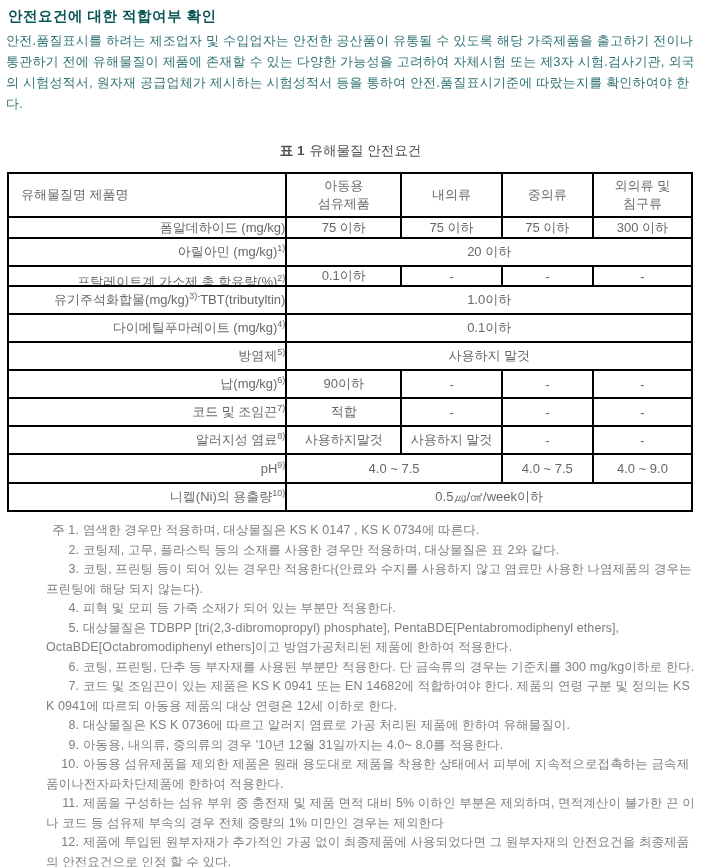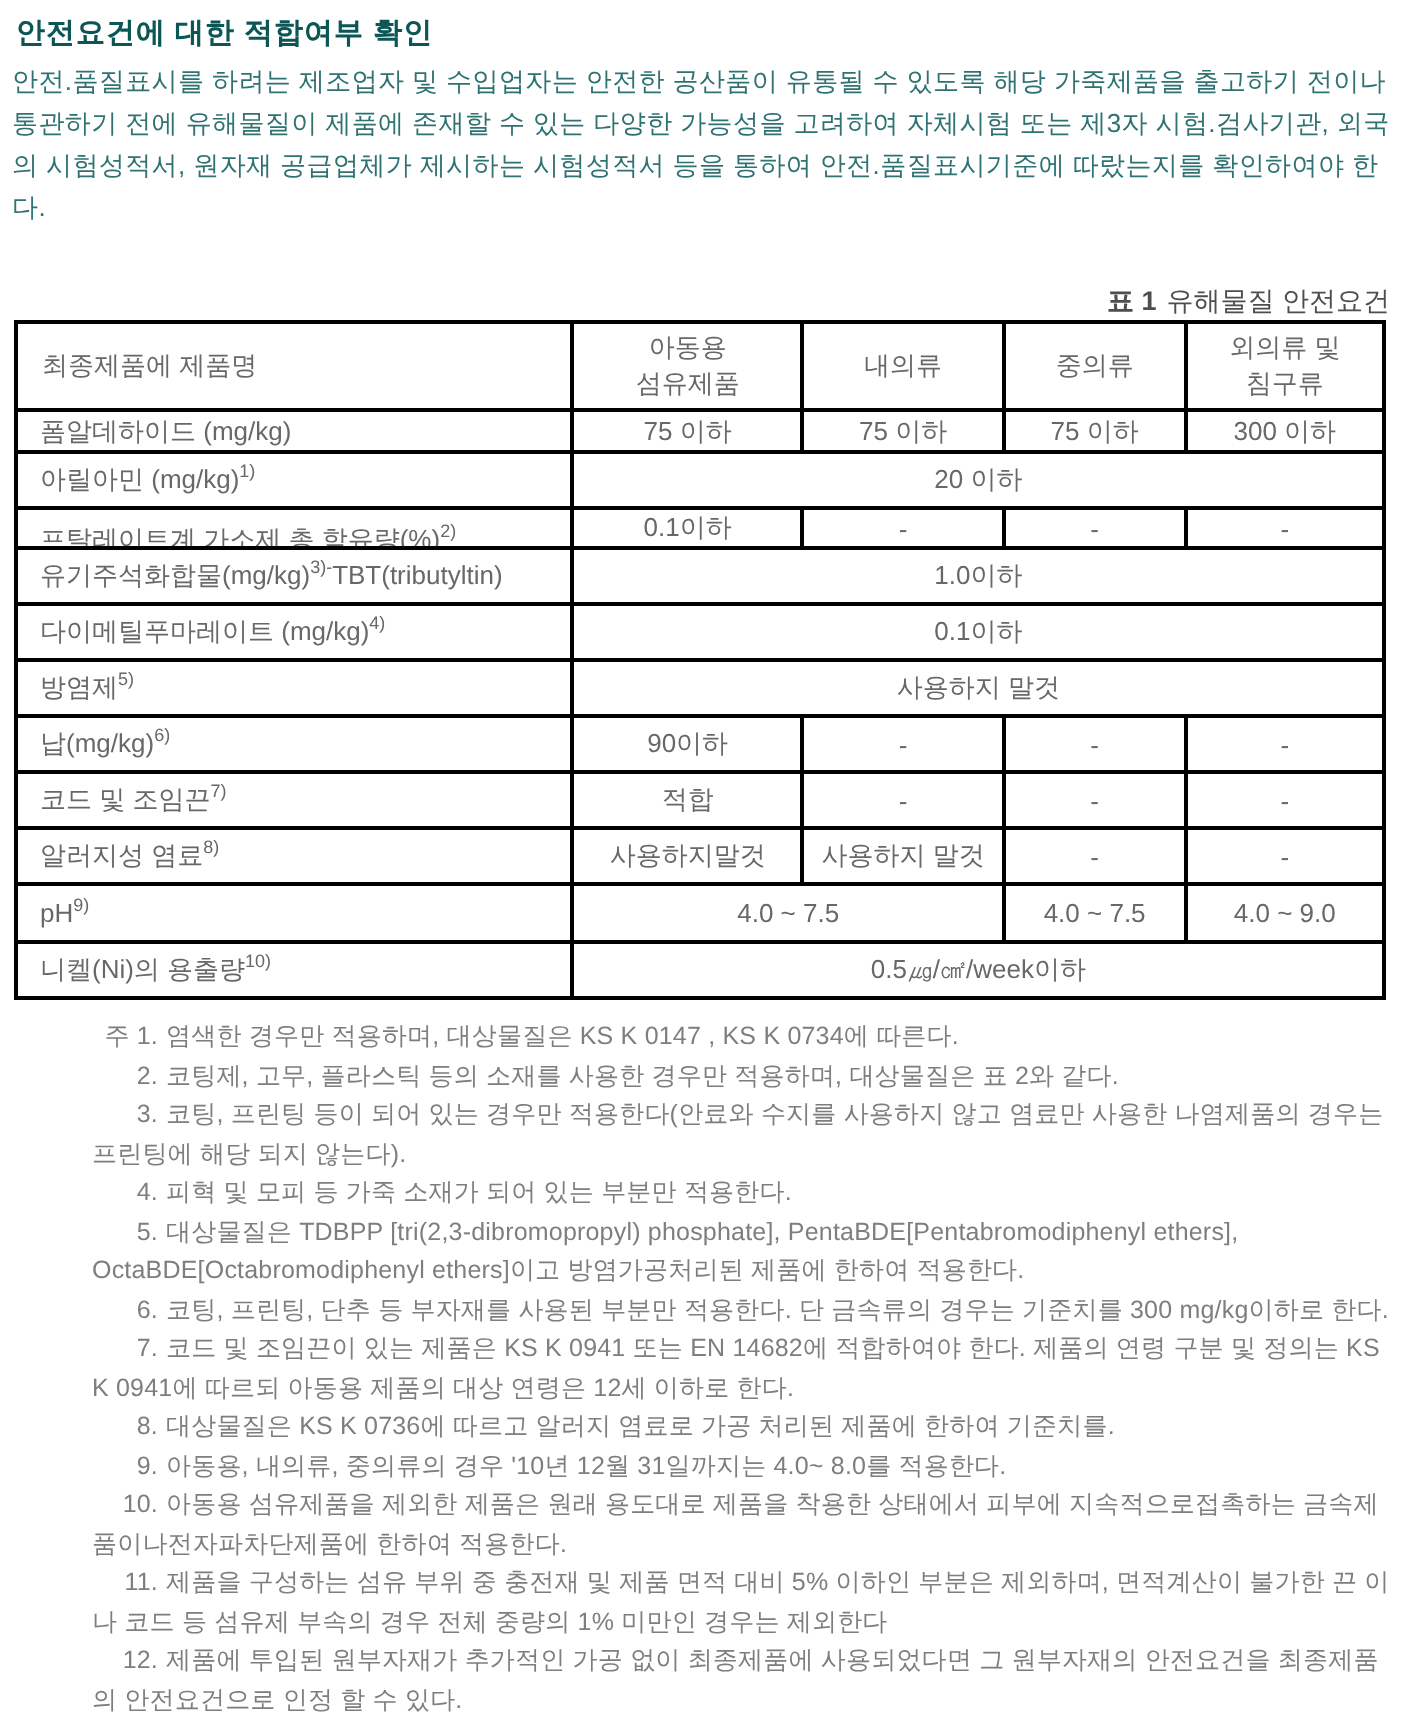--- a/index.html
+++ b/index.html
@@ -26,45 +26,45 @@
     letter-spacing: 0.5px;
     padding-left: 2px; margin-bottom: 4px;
   }
   p.intro {
     font-size: 13px; line-height: 21px;
     color: var(--c-intro);
     letter-spacing: 0.2px;
   }
 
   .caption {
-    text-align: right;
+    text-align: center;
     font-size: 13.5px;
     color: var(--c-caption);
-    margin-top: 28px; margin-bottom: 0;
+    margin-top: 28px; margin-bottom: 12px;
   }
   .caption .cap-b { font-weight: bold; margin-right: 5px; }
 
   table.req {
     width: 686px; margin-left: 1px;
     border-collapse: collapse;
     table-layout: fixed;
     color: var(--c-table_text);
     font-size: 13px;
   }
   table.req th, table.req td {
     border: 2px solid var(--c-border);
   }
   table.req th {
     height: 44px; font-weight: normal;
     white-space: pre-line; line-height: 18px;
     text-align: center; vertical-align: middle;
   }
   table.req th.label-col { text-align: left; padding-left: 12px; }
   table.req td { height: 28px; vertical-align: middle; }
-  td.label-cell { text-align: left; padding-left: 11px; }
+  td.label-cell { text-align: right; padding-left: 11px; }
   td.value-cell { text-align: center; }
   tbody tr:nth-child(1) td { height: 21px; }
   tbody tr.clipped td { height: 20px; }
   tbody tr.clipped td.label-cell { padding-top: 0; padding-bottom: 0; margin-left: 38px; }
   tbody tr.clipped .label-wrap { height: 18px; overflow: hidden; }
   tbody tr.clipped .label-inner { position: relative; top: 6px; display: inline-block; }
   tbody tr:nth-child(10) td { height: 29px; }
   sup { font-size: 9px; line-height: 0; }
 
   .notes {
@@ -98,21 +98,21 @@
   <table class="req">
     <colgroup>
       <col style="width:40.7%">
       <col style="width:16.8%">
       <col style="width:14.7%">
       <col style="width:13.3%">
       <col style="width:14.5%">
     </colgroup>
     <thead>
       <tr>
-          <th class="label-col">최종제품에 제품명</th>
+          <th class="label-col">유해물질명 제품명</th>
           <th>아동용
 섬유제품</th>
           <th>내의류</th>
           <th>중의류</th>
           <th>외의류 및
 침구류</th>
         </tr>
     </thead>
     <tbody>
         <tr>
@@ -202,20 +202,20 @@
   </table>
 
   <div class="notes">
       <div class="note"><span class="note-num">주 1.</span><span class="note-text">염색한 경우만 적용하며, 대상물질은 KS K 0147 , KS K 0734에 따른다.</span></div>
       <div class="note"><span class="note-num">2.</span><span class="note-text">코팅제, 고무, 플라스틱 등의 소재를 사용한 경우만 적용하며, 대상물질은 표 2와 같다.</span></div>
       <div class="note"><span class="note-num">3.</span><span class="note-text">코팅, 프린팅 등이 되어 있는 경우만 적용한다(안료와 수지를 사용하지 않고 염료만 사용한 나염제품의 경우는 프린팅에 해당 되지 않는다).</span></div>
       <div class="note"><span class="note-num">4.</span><span class="note-text">피혁 및 모피 등 가죽 소재가 되어 있는 부분만 적용한다.</span></div>
       <div class="note"><span class="note-num">5.</span><span class="note-text">대상물질은 TDBPP [tri(2,3-dibromopropyl) phosphate], PentaBDE[Pentabromodiphenyl ethers], OctaBDE[Octabromodiphenyl ethers]이고 방염가공처리된 제품에 한하여 적용한다.</span></div>
       <div class="note"><span class="note-num">6.</span><span class="note-text">코팅, 프린팅, 단추 등 부자재를 사용된 부분만 적용한다. 단 금속류의 경우는 기준치를 300 mg/kg이하로 한다.</span></div>
       <div class="note"><span class="note-num">7.</span><span class="note-text">코드 및 조임끈이 있는 제품은 KS K 0941 또는 EN 14682에 적합하여야 한다. 제품의 연령 구분 및 정의는 KS K 0941에 따르되 아동용 제품의 대상 연령은 12세 이하로 한다.</span></div>
-      <div class="note"><span class="note-num">8.</span><span class="note-text">대상물질은 KS K 0736에 따르고 알러지 염료로 가공 처리된 제품에 한하여 기준치를.</span></div>
+      <div class="note"><span class="note-num">8.</span><span class="note-text">대상물질은 KS K 0736에 따르고 알러지 염료로 가공 처리된 제품에 한하여 유해물질이.</span></div>
       <div class="note"><span class="note-num">9.</span><span class="note-text">아동용, 내의류, 중의류의 경우 '10년 12월 31일까지는 4.0~ 8.0를 적용한다.</span></div>
       <div class="note"><span class="note-num">10.</span><span class="note-text">아동용 섬유제품을 제외한 제품은 원래 용도대로 제품을 착용한 상태에서 피부에 지속적으로접촉하는 금속제품이나전자파차단제품에 한하여 적용한다.</span></div>
       <div class="note"><span class="note-num">11.</span><span class="note-text">제품을 구성하는 섬유 부위 중 충전재 및 제품 면적 대비 5% 이하인 부분은 제외하며, 면적계산이 불가한 끈 이나 코드 등 섬유제 부속의 경우 전체 중량의 1% 미만인 경우는 제외한다</span></div>
       <div class="note"><span class="note-num">12.</span><span class="note-text">제품에 투입된 원부자재가 추가적인 가공 없이 최종제품에 사용되었다면 그 원부자재의 안전요건을 최종제품의 안전요건으로 인정 할 수 있다.</span></div>
     </div>
 
 </div>
 
 </body></html>

